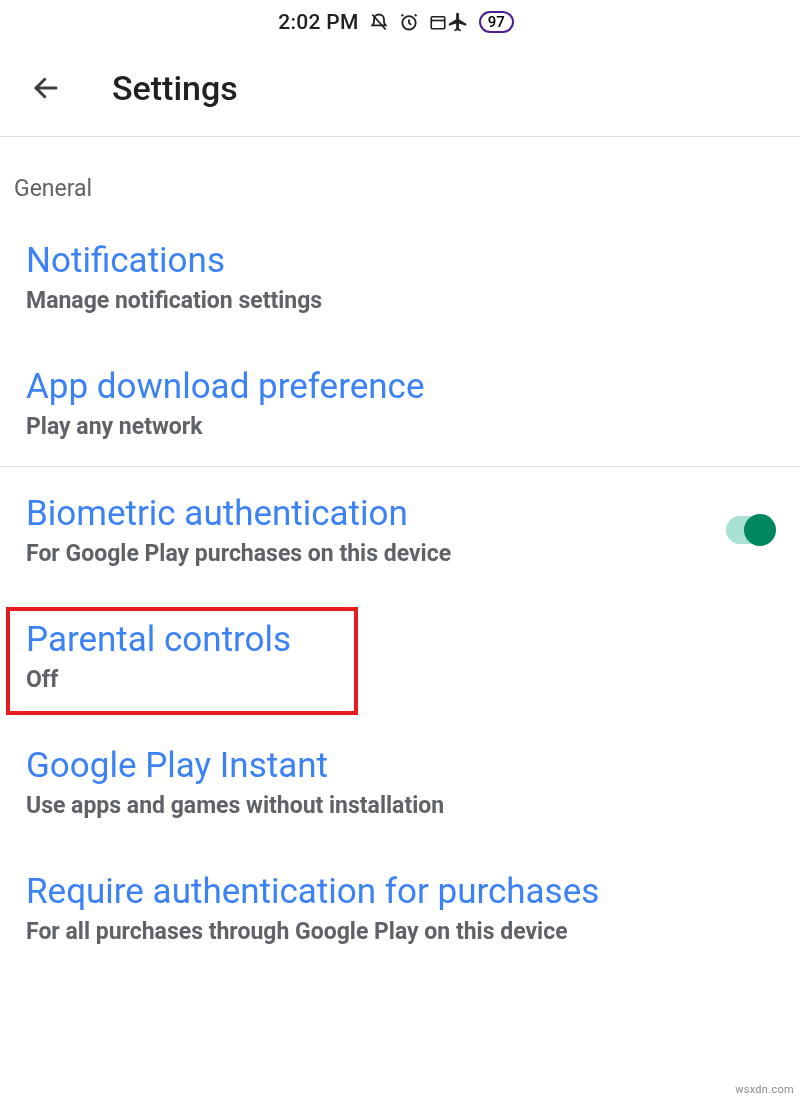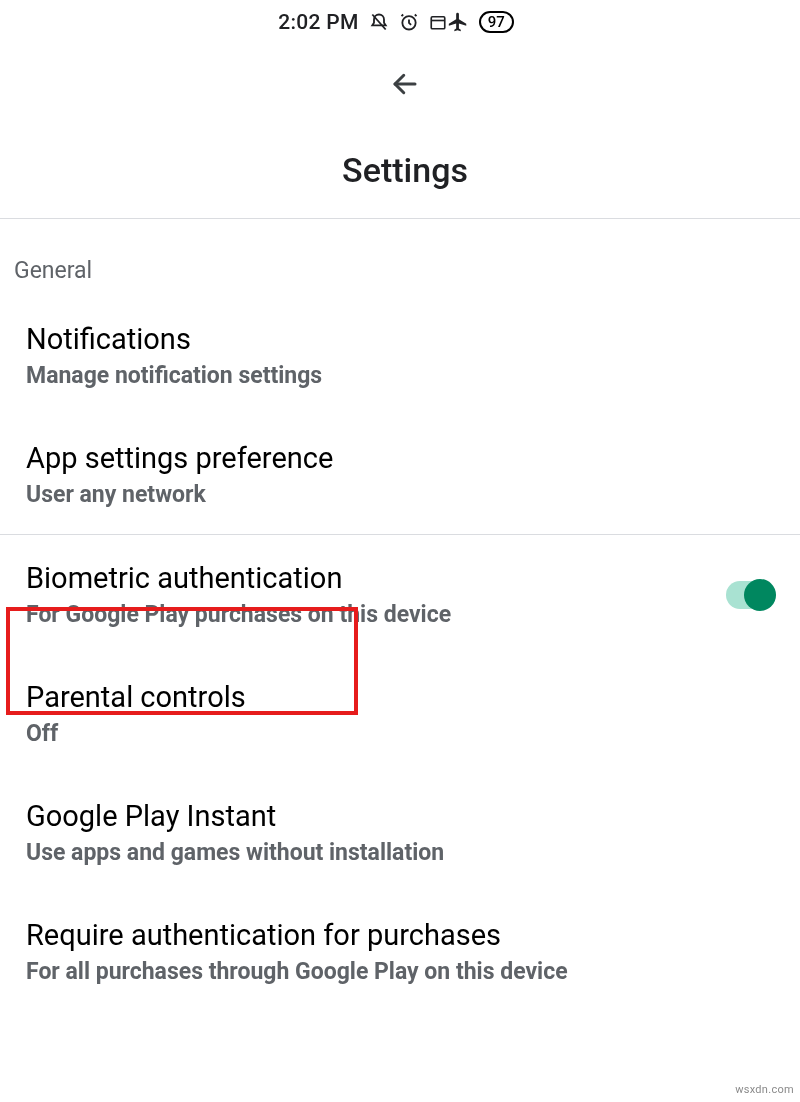--- a/index.html
+++ b/index.html
@@ -38,33 +38,32 @@
       color: #202124;
       letter-spacing: 0.3px;
     }
     .status-icon {
       display: inline-flex;
       align-items: center;
       justify-content: center;
       color: #202124;
     }
     .battery-pill {
-      border: 2px solid #000000;
+      border: 2px solid #4c1d95;
       border-radius: 11px;
       padding: 0px 7px;
       font-size: 15px;
       font-weight: 500;
       line-height: 18px;
     }
     .app-bar {
       display: flex;
       align-items: center;
       padding: 28px 20px 28px 30px;
       gap: 50px;
-      flex-direction: column;
     }
     .back-arrow {
       width: 32px;
       height: 32px;
       display: flex;
       align-items: center;
       justify-content: center;
       color: #3c4043;
     }
     .page-title {
@@ -89,22 +88,22 @@
       padding: 26px 26px;
       display: flex;
       align-items: center;
       justify-content: space-between;
       position: relative;
     }
     .setting-text {
       flex: 1;
     }
     .setting-title {
-      font-size: 29px;
-      color: #000000;
+      font-size: 35px;
+      color: #3b82f6;
       margin-bottom: 6px;
       font-weight: 400;
     }
     .setting-subtitle {
       font-size: 23px;
       color: #5f6368;
       font-weight: 700;
     }
     .highlight-box {
       position: absolute;
@@ -197,22 +196,22 @@
 
   <div class="setting-item">
     <div class="setting-text">
       <div class="setting-title">Notifications</div>
       <div class="setting-subtitle">Manage notification settings</div>
     </div>
   </div>
 
   <div class="setting-item">
     <div class="setting-text">
-      <div class="setting-title">App settings preference</div>
-      <div class="setting-subtitle">User any network</div>
+      <div class="setting-title">App download preference</div>
+      <div class="setting-subtitle">Play any network</div>
     </div>
   </div>
 </div>
 
 <div class="divider"></div>
 
 <div class="section">
 
   <div class="setting-item">
     <div class="setting-text">

